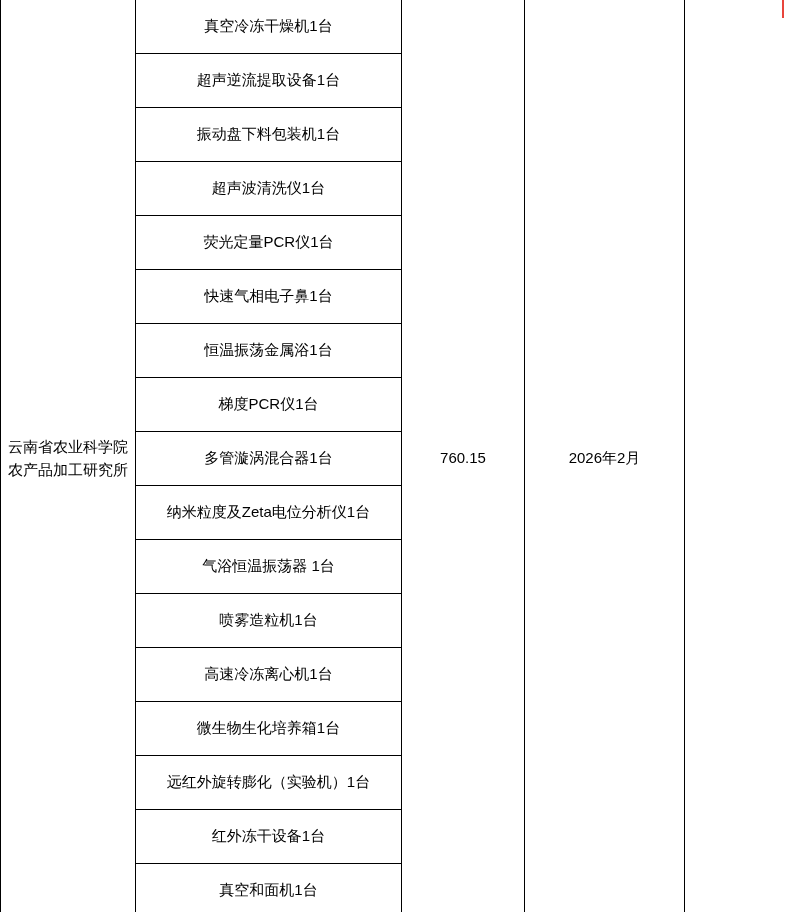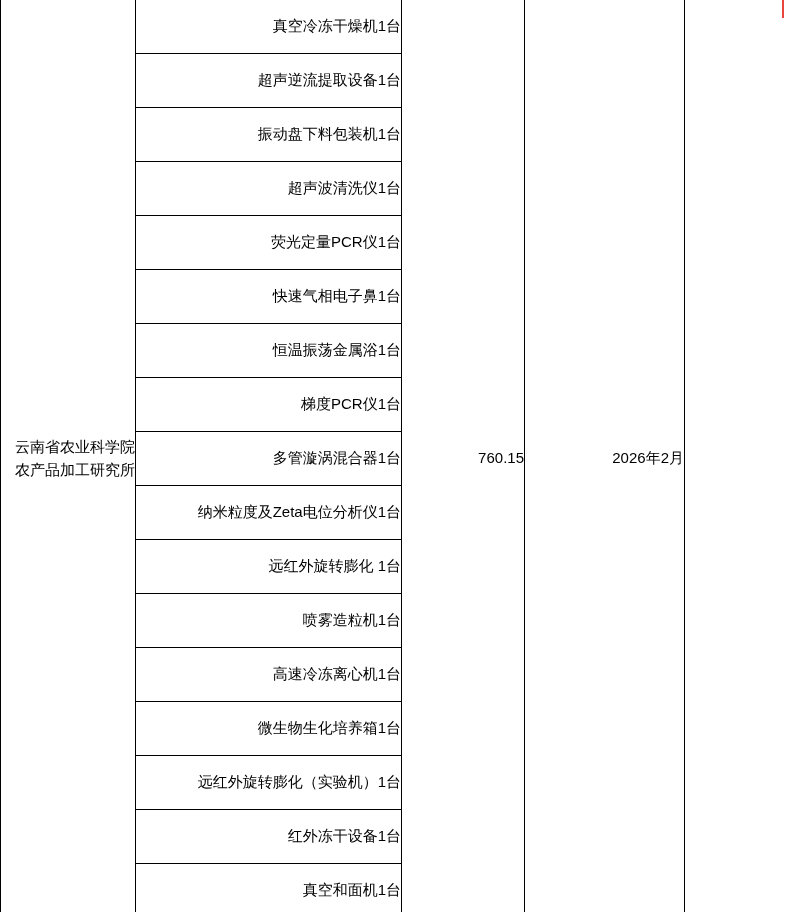--- a/index.html
+++ b/index.html
@@ -24,21 +24,21 @@
     position: absolute;
     left: 0px;
     top: -1px;
     border-collapse: collapse;
     table-layout: fixed;
     width: 794px;
   }
   table.doc-table td {
     border: 1px solid #000000;
     padding: 0;
-    text-align: right;
+    text-align: center;
     vertical-align: middle;
     font-size: 15px;
     line-height: 1.5;
     color: #000000;
   }
   
   col.c-org   { width: 135px; }
   col.c-item  { width: 266px; }
   col.c-amt   { width: 123px; }
   col.c-date  { width: 160px; }
@@ -125,21 +125,21 @@
       <tr>
         <td class="item-cell">梯度PCR仪1台</td>
       </tr>
       <tr>
         <td class="item-cell">多管漩涡混合器1台</td>
       </tr>
       <tr>
         <td class="item-cell">纳米粒度及Zeta电位分析仪1台</td>
       </tr>
       <tr>
-        <td class="item-cell">远红外旋转膨化 1台</td>
+        <td class="item-cell">气浴恒温振荡器 1台</td>
       </tr>
       <tr>
         <td class="item-cell">喷雾造粒机1台</td>
       </tr>
       <tr>
         <td class="item-cell">高速冷冻离心机1台</td>
       </tr>
       <tr>
         <td class="item-cell">微生物生化培养箱1台</td>
       </tr>

